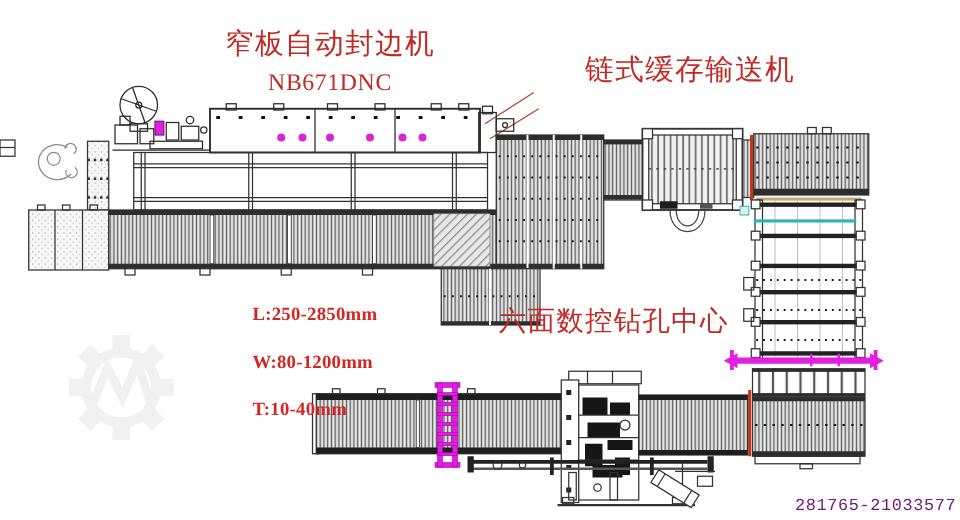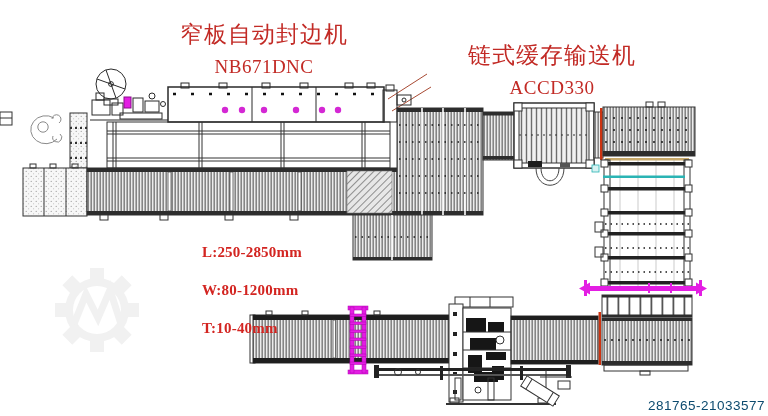--- a/index.html
+++ b/index.html
@@ -5,22 +5,22 @@
   html,body{margin:0;padding:0;background:#fff;}
   #stage{position:relative;width:768px;height:416px;background:#ffffff;overflow:hidden;
          font-family:"Liberation Serif","DejaVu Serif",serif;}
   svg{position:absolute;left:0;top:0;}
   .lbl{position:absolute;text-align:center;color:#c22a25;line-height:1.12;}
   .zh{font-size:23px;letter-spacing:1px;font-weight:400;}
   .model{font-size:19px;letter-spacing:.5px;margin-top:8px;}
   .lbl3 .zh{font-size:22px;}
   .specs{position:absolute;left:202px;top:220px;color:#d32521;font-weight:bold;
          font-size:15px;line-height:12.8px;letter-spacing:.2px;white-space:pre;}
-  .plate-id{position:absolute;right:3px;bottom:3px;color:#0c4a6e;font-size:13.5px;
-         font-family:Liberation Sans, sans-serif;letter-spacing:.5px;}
+  .plate-id{position:absolute;right:3px;bottom:3px;color:#701a75;font-size:13.5px;
+         font-family:Liberation Mono, monospace;letter-spacing:.5px;}
 </style>
 </head>
 <body>
 
 <div id="stage">
 
 <svg width="768" height="416" viewBox="0 0 768 416">
   <defs>
     <pattern id="roll" width="3" height="6" patternUnits="userSpaceOnUse">
       <rect width="3" height="6" fill="#ececec"></rect>
@@ -375,24 +375,24 @@
   </g>
 </svg>
 
 <div class="lbl" style="left:134px;top:22px;width:260px;">
   <div class="zh">窄板自动封边机</div>
   <div class="model">NB671DNC</div>
 </div>
 
 <div class="lbl" style="left:442px;top:43px;width:220px;">
   <div class="zh">链式缓存输送机</div>
-  <div class="model">ACCD330</div>
 </div>
 
 <div class="lbl lbl3" style="left:380px;top:245px;width:222px;">
+  <div class="zh">六面数控钻孔中心</div>
 </div>
 
 <div class="specs">
   <div>L:250-2850mm</div>
   <div>W:80-1200mm</div>
   <div>T:10-40mm</div>
 </div>
 
 <div class="plate-id">281765-21033577</div>
 

